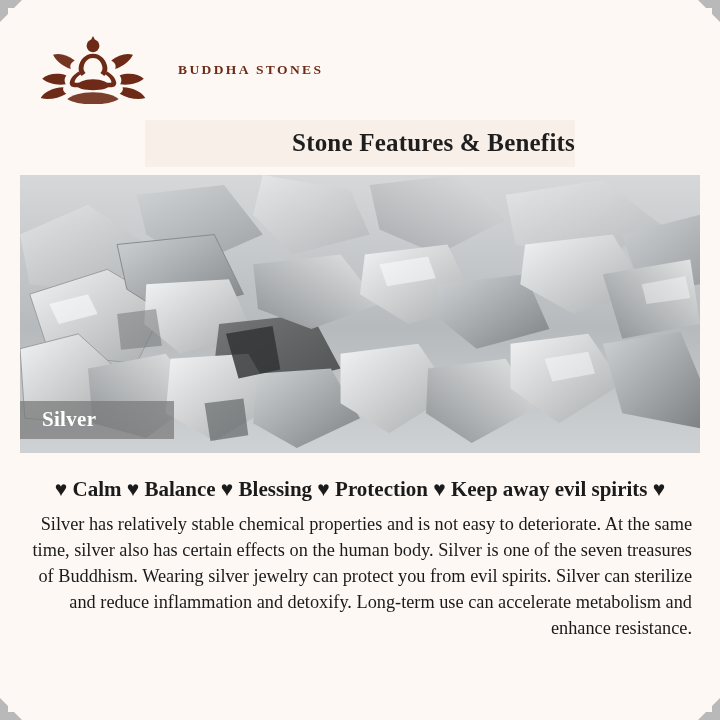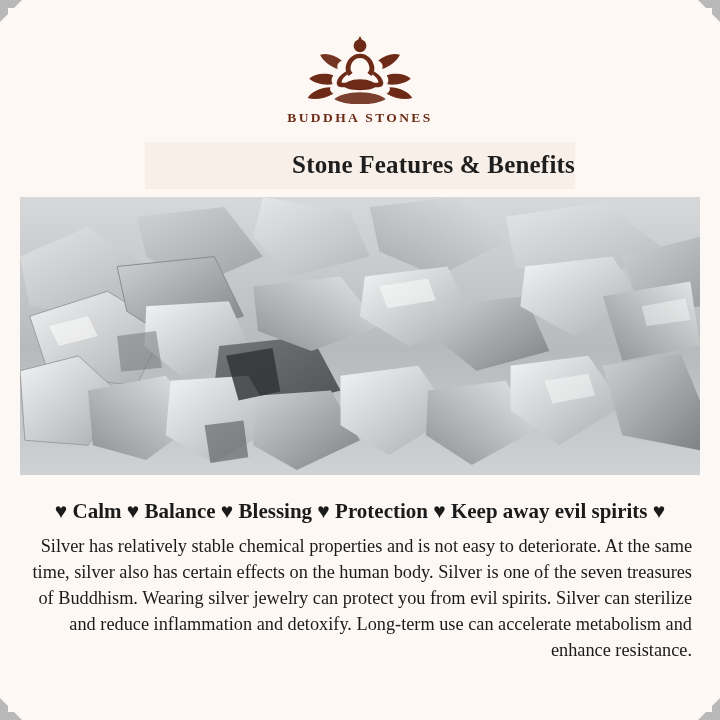--- a/index.html
+++ b/index.html
@@ -44,21 +44,21 @@
     position: absolute;
     top: 8px; left: 8px; right: 8px; bottom: 8px;
     background: #fdf8f4;
   }
 
   
   .logo-wrap {
     width: 100%;
     padding-top: 22px;
     display: flex;
-    flex-direction: column;
+    flex-direction: row;
     align-items: center;
   }
   .logo-mark { width: 170px; height: 74px; display: block; }
   .logo-text {
     margin-top: 6px;
     font-size: 13.5px;
     letter-spacing: 2.4px;
     font-weight: bold;
     color: #6d2b17;
     font-family: "Liberation Serif", serif;
@@ -225,20 +225,21 @@
 
         <polygon points="212,160 260,152 268,196 225,205" fill="#2f3132" opacity="0.8"></polygon>
         <polygon points="190,230 230,225 235,262 196,268" fill="#55585a" opacity="0.6"></polygon>
         <polygon points="100,140 140,135 146,172 104,176" fill="#6f7274" opacity="0.5"></polygon>
 
         <polygon points="30,130 70,120 80,140 40,150" fill="#ffffff" opacity="0.55"></polygon>
         <polygon points="370,90 420,82 428,104 378,112" fill="#ffffff" opacity="0.5"></polygon>
         <polygon points="540,185 585,178 592,200 548,208" fill="#ffffff" opacity="0.45"></polygon>
         <polygon points="640,110 685,102 690,124 645,130" fill="#ffffff" opacity="0.4"></polygon>
       </svg>
+      <div class="photo-label">Silver</div>
     </div>
 
     <div class="text-block">
       <div class="benefits">♥ Calm ♥ Balance ♥ Blessing ♥ Protection ♥ Keep away evil spirits ♥</div>
       <p class="description">Silver has relatively stable chemical properties and is not easy to deteriorate. At the same time, silver also has certain effects on the human body. Silver is one of the seven treasures of Buddhism. Wearing silver jewelry can protect you from evil spirits. Silver can sterilize and reduce inflammation and detoxify. Long-term use can accelerate metabolism and enhance resistance.</p>
     </div>
 
   </div>
 </div>
 

